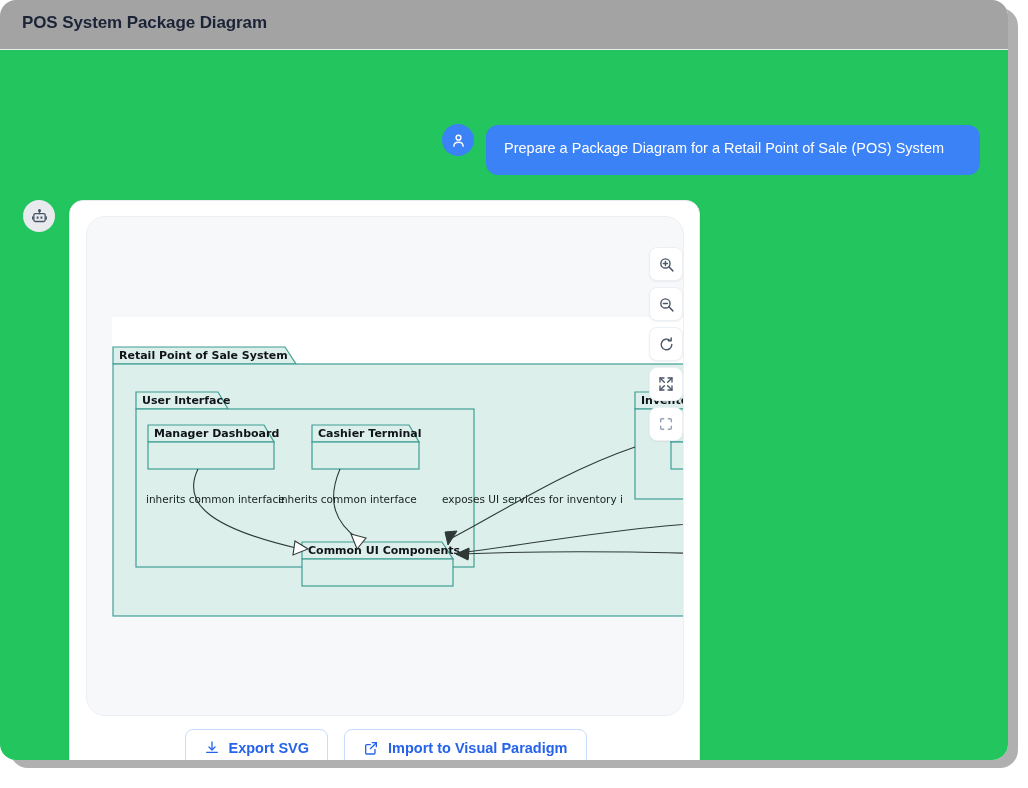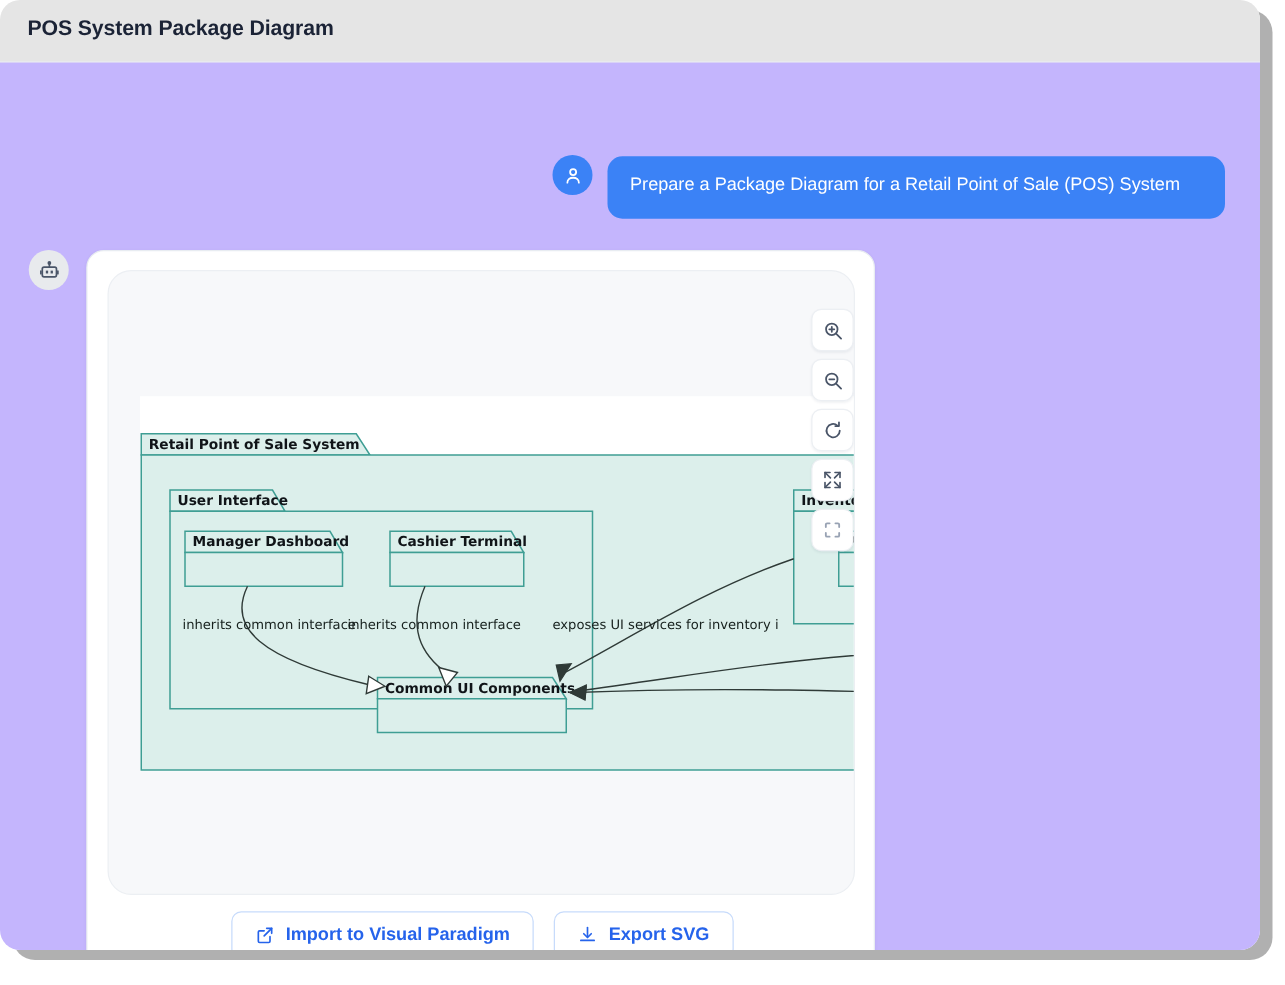--- a/index.html
+++ b/index.html
@@ -33,39 +33,39 @@
     border-radius: 16px;
     background: #ffffff;
     overflow: hidden;
   }
 
   
   #titlebar {
     position: absolute;
     left: 0; top: 0;
     width: 1008px; height: 50px;
-    background: #e5e5e5;
+    background: #a3a3a3;
     border-bottom: 1px solid #e9ecef;
     box-sizing: border-box;
   }
   #page-title {
     position: absolute;
     left: 22px; top: 13px;
     font-size: 17px;
     font-weight: bold;
     color: #1b2336;
     letter-spacing: -0.1px;
   }
 
   
   #chat-area {
     position: absolute;
     left: 0; top: 50px;
     width: 1008px; height: 710px;
-    background: #c4b5fd;
+    background: #22c55e;
   }
   #user-avatar {
     position: absolute;
     left: 442px; top: 74px;
     width: 32px; height: 32px;
     border-radius: 50%;
     background: #3b82f6;
     display: flex;
     align-items: center;
     justify-content: center;
@@ -388,34 +388,34 @@
           </div>
 
           <div id="zoom-badge">75%</div>
 
         </div>
 
         <div id="actions">
 
           <button class="action-btn">
             <svg width="16" height="16" viewBox="0 0 24 24" fill="none" stroke="#2563eb" stroke-width="2" stroke-linecap="round" stroke-linejoin="round">
+              <path d="M12 3v11"></path>
+              <path d="M7.5 10.5L12 15l4.5-4.5"></path>
+              <path d="M4 18.5h16"></path>
+            </svg>
+            <span>Export SVG</span>
+          </button>
+
+          <button class="action-btn">
+            <svg width="16" height="16" viewBox="0 0 24 24" fill="none" stroke="#2563eb" stroke-width="2" stroke-linecap="round" stroke-linejoin="round">
               <path d="M14 4h6v6"></path>
               <path d="M20 4L11 13"></path>
               <path d="M18 14v5.5A1.5 1.5 0 0 1 16.5 21h-11A1.5 1.5 0 0 1 4 19.5v-11A1.5 1.5 0 0 1 5.5 7H11"></path>
             </svg>
             <span>Import to Visual Paradigm</span>
-          </button>
-
-          <button class="action-btn">
-            <svg width="16" height="16" viewBox="0 0 24 24" fill="none" stroke="#2563eb" stroke-width="2" stroke-linecap="round" stroke-linejoin="round">
-              <path d="M12 3v11"></path>
-              <path d="M7.5 10.5L12 15l4.5-4.5"></path>
-              <path d="M4 18.5h16"></path>
-            </svg>
-            <span>Export SVG</span>
           </button>
 
         </div>
 
       </div>
     </div>
   </div>
 </div>
 
 </body></html>

